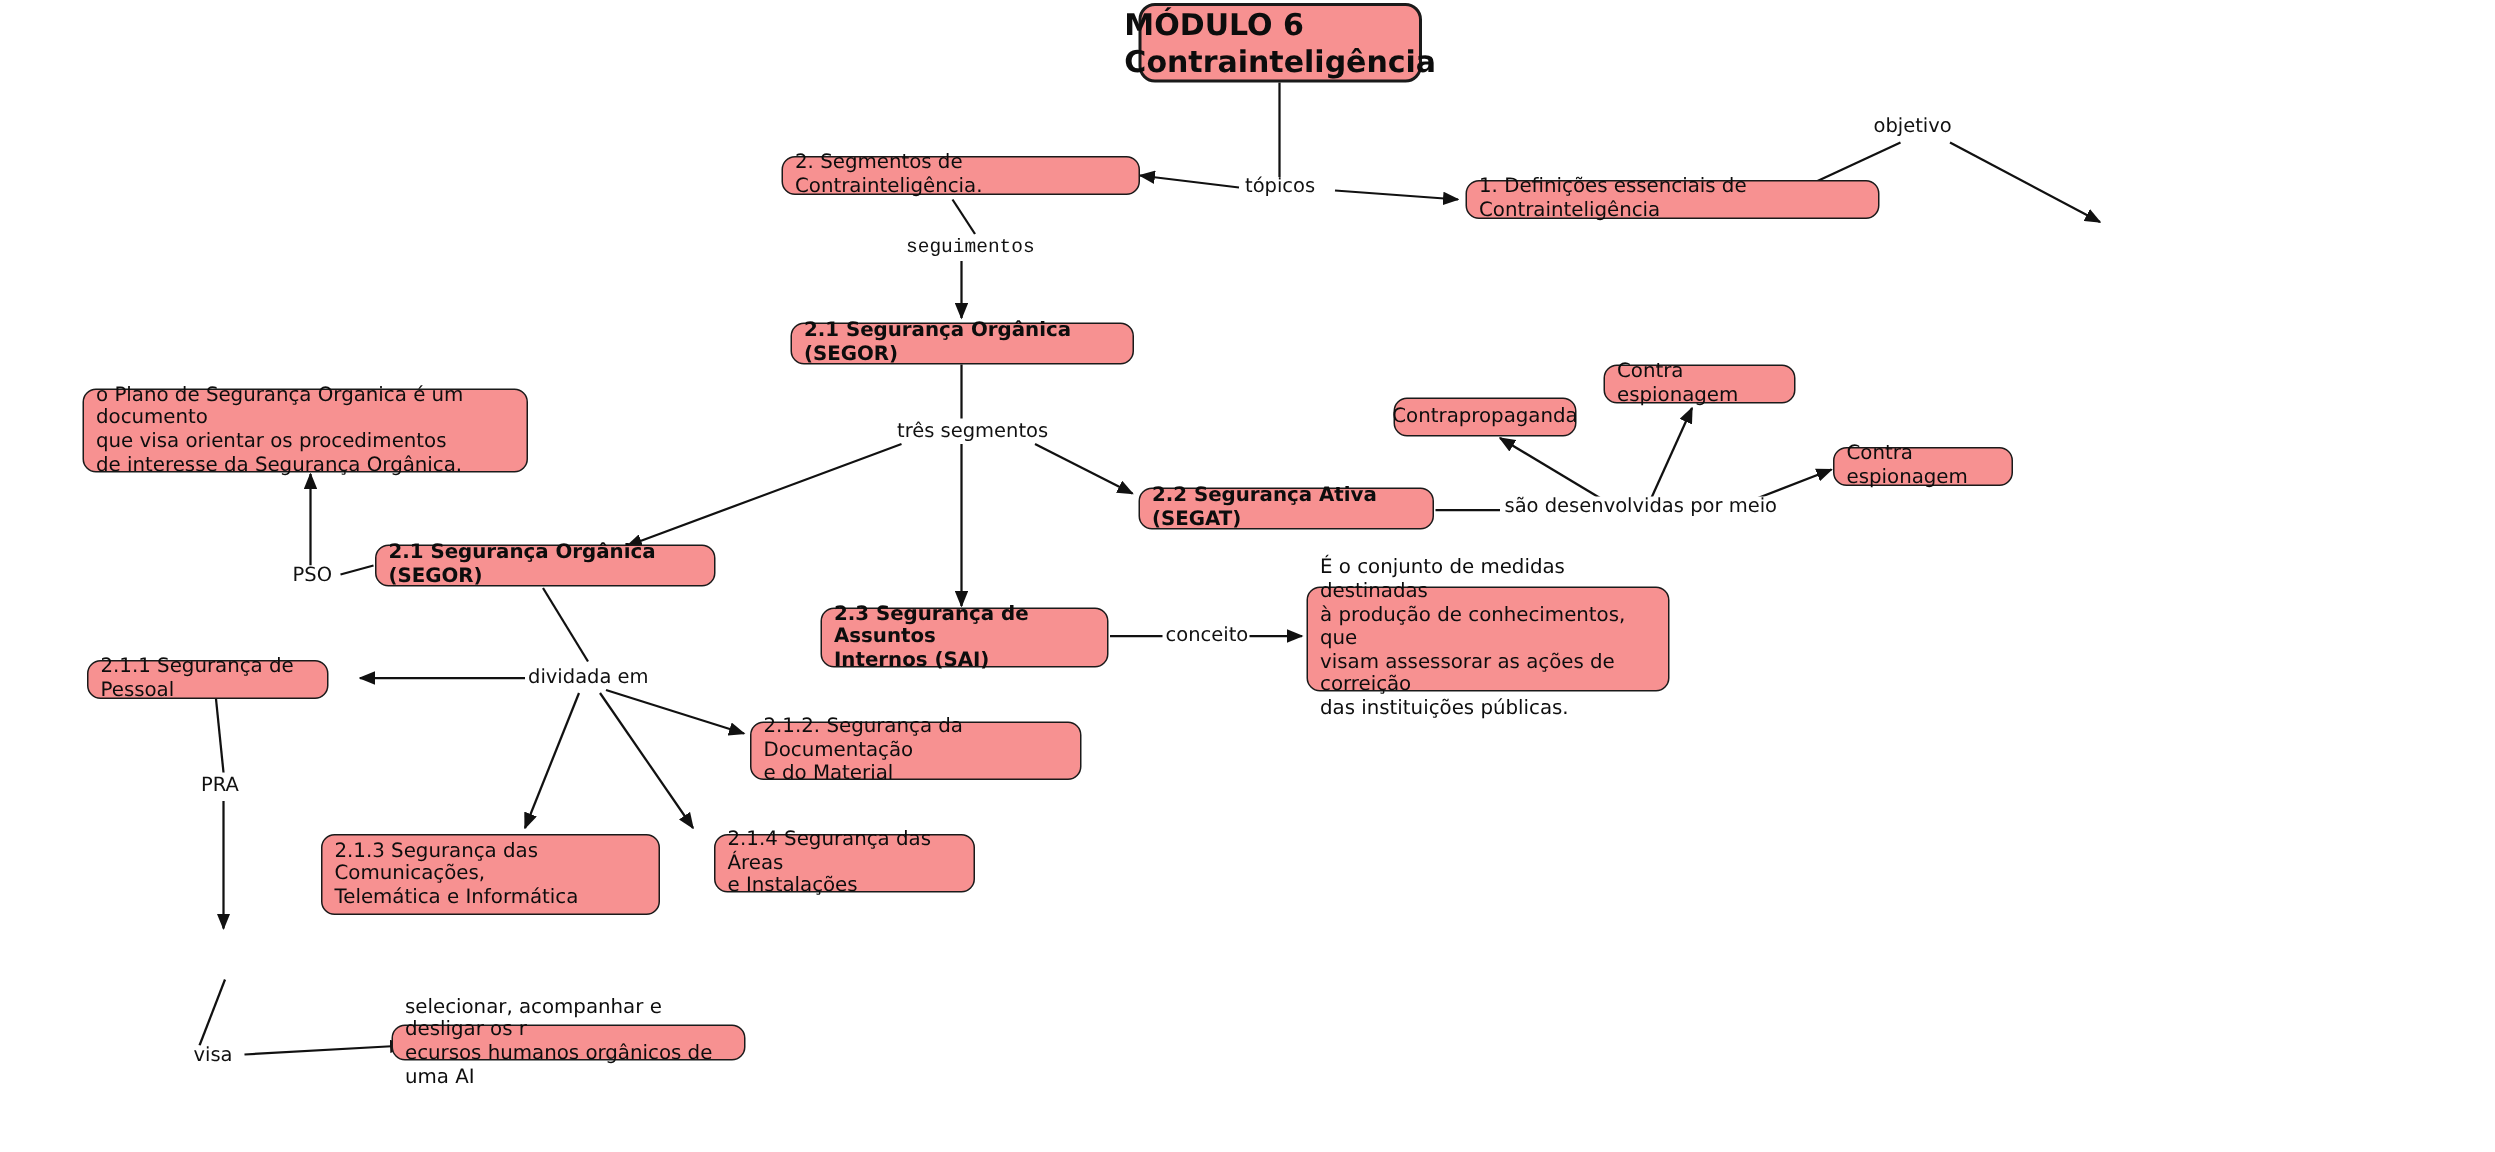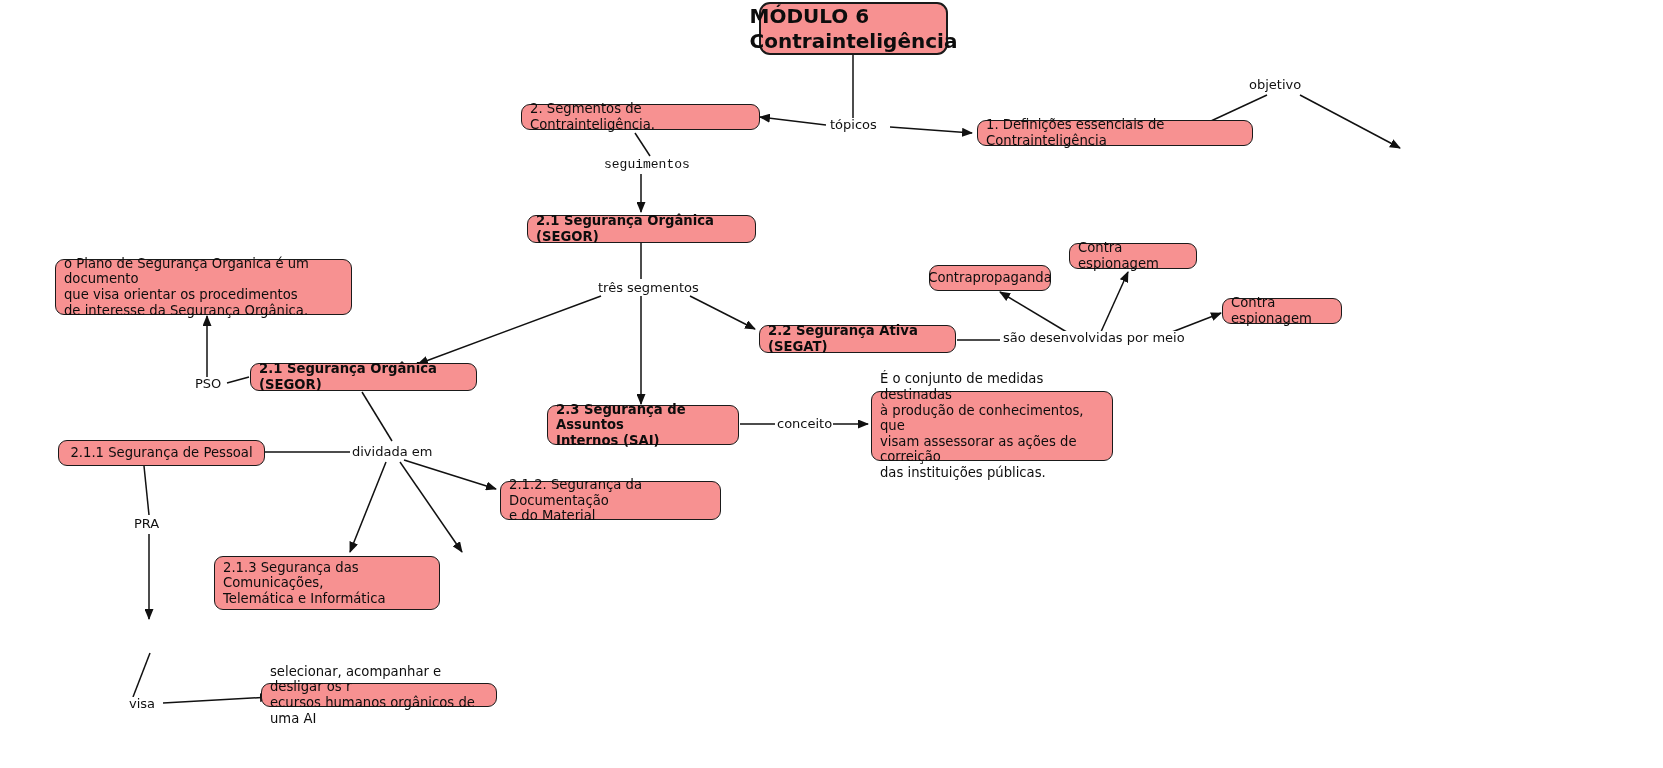--- a/index.html
+++ b/index.html
@@ -152,28 +152,30 @@
   <div class="node" style="left:1222px; top:298px; width:120px; height:26px;">Contra espionagem</div>
 
   <div class="node bold" style="left:547px; top:405px; width:192px; height:40px;">2.3 Segurança de Assuntos
 Internos (SAI)</div>
 
   <div class="node" style="left:871px; top:391px; width:242px; height:70px;">É o conjunto de medidas destinadas
 à produção de conhecimentos, que
 visam assessorar as ações de correição
 das instituições públicas.</div>
 
-  <div class="node" style="left:58px; top:440px; width:207px; height:26px;">2.1.1 Segurança de Pessoal</div>
+  <div class="node" style="left:58px; top:440px; width:161px; height:26px;">2.1.1 Segurança de Pessoal</div>
 
   <div class="node" style="left:500px; top:481px; width:221px; height:39px;">2.1.2. Segurança da Documentação
 e do Material</div>
 
   <div class="node" style="left:214px; top:556px; width:226px; height:54px;">2.1.3 Segurança das Comunicações,
 Telemática e Informática</div>
 
+  <div class="node" style="left:476px; top:556px; width:174px; height:39px;">2.1.4 Segurança das Áreas
+e Instalações</div>
 
 
   <div class="node" style="left:261px; top:683px; width:236px; height:24px;">selecionar, acompanhar e desligar os r
 ecursos humanos orgânicos de uma AI</div>
 
   <div class="edge-label" style="left:829px; top:118px;">tópicos</div>
 
   <div class="edge-label" style="left:1248px; top:78px;">objetivo</div>
 
   <div class="edge-label" style="left:603px; top:158px;font-family:Liberation Mono, monospace;">seguimentos</div>

